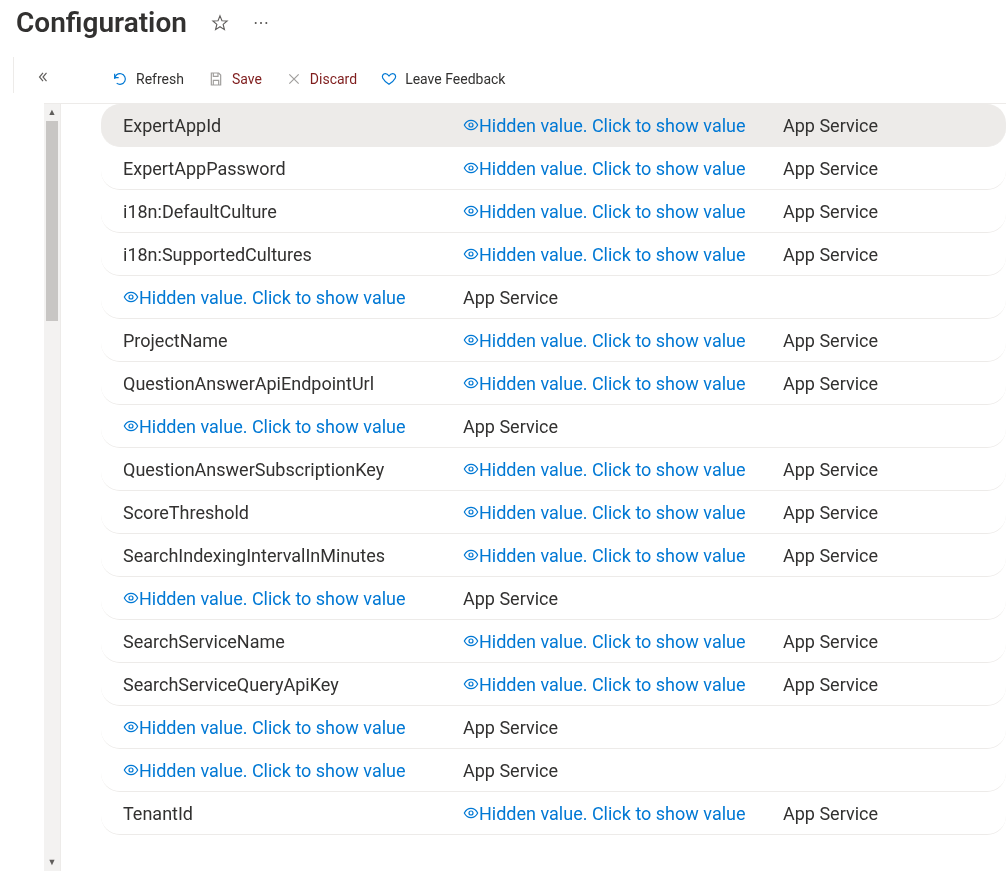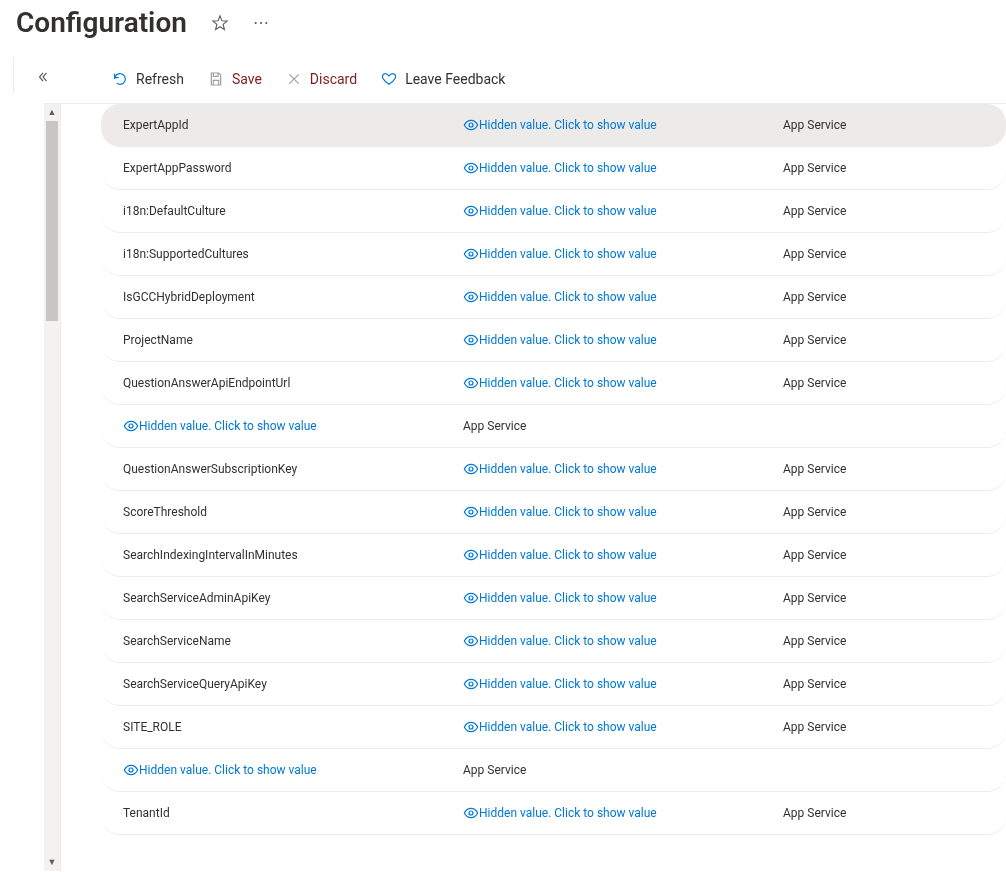--- a/index.html
+++ b/index.html
@@ -134,21 +134,21 @@
     overflow: hidden;
     padding-left: 40px;
   }
   .row {
     display: grid;
     grid-template-columns: 340px 320px 1fr;
     align-items: center;
     height: 43px;
     border-bottom: 1px solid #edebe9;
     padding-left: 22px;
-    font-size: 12px;
+    font-size: 18px;
     border-radius: 19px;
   }
   .row.selected {
     background: #edebe9;
   }
   .cell-name {
     color: #323130;
     white-space: nowrap;
     overflow: hidden;
     text-overflow: ellipsis;
@@ -281,21 +281,20 @@
                 <svg width="16" height="16" viewBox="0 0 24 24" fill="none" stroke="currentColor" stroke-width="1.8">
                   <path d="M2 12s3.5-7 10-7 10 7 10 7-3.5 7-10 7S2 12 2 12z"></path>
                   <circle cx="12" cy="12" r="3"></circle>
                 </svg>
               </span>
               <span>Hidden value. Click to show value</span>
             </div>
             <div class="cell-source">App Service</div>
           </div>
           <div class="row">
-            <div class="cell-name">IsGCCHybridDeployment</div>
             <div class="cell-value">
               <span class="eye">
                 <svg width="16" height="16" viewBox="0 0 24 24" fill="none" stroke="currentColor" stroke-width="1.8">
                   <path d="M2 12s3.5-7 10-7 10 7 10 7-3.5 7-10 7S2 12 2 12z"></path>
                   <circle cx="12" cy="12" r="3"></circle>
                 </svg>
               </span>
               <span>Hidden value. Click to show value</span>
             </div>
             <div class="cell-source">App Service</div>
@@ -371,21 +370,20 @@
                 <svg width="16" height="16" viewBox="0 0 24 24" fill="none" stroke="currentColor" stroke-width="1.8">
                   <path d="M2 12s3.5-7 10-7 10 7 10 7-3.5 7-10 7S2 12 2 12z"></path>
                   <circle cx="12" cy="12" r="3"></circle>
                 </svg>
               </span>
               <span>Hidden value. Click to show value</span>
             </div>
             <div class="cell-source">App Service</div>
           </div>
           <div class="row">
-            <div class="cell-name">SearchServiceAdminApiKey</div>
             <div class="cell-value">
               <span class="eye">
                 <svg width="16" height="16" viewBox="0 0 24 24" fill="none" stroke="currentColor" stroke-width="1.8">
                   <path d="M2 12s3.5-7 10-7 10 7 10 7-3.5 7-10 7S2 12 2 12z"></path>
                   <circle cx="12" cy="12" r="3"></circle>
                 </svg>
               </span>
               <span>Hidden value. Click to show value</span>
             </div>
             <div class="cell-source">App Service</div>
@@ -410,21 +408,20 @@
                 <svg width="16" height="16" viewBox="0 0 24 24" fill="none" stroke="currentColor" stroke-width="1.8">
                   <path d="M2 12s3.5-7 10-7 10 7 10 7-3.5 7-10 7S2 12 2 12z"></path>
                   <circle cx="12" cy="12" r="3"></circle>
                 </svg>
               </span>
               <span>Hidden value. Click to show value</span>
             </div>
             <div class="cell-source">App Service</div>
           </div>
           <div class="row">
-            <div class="cell-name">SITE_ROLE</div>
             <div class="cell-value">
               <span class="eye">
                 <svg width="16" height="16" viewBox="0 0 24 24" fill="none" stroke="currentColor" stroke-width="1.8">
                   <path d="M2 12s3.5-7 10-7 10 7 10 7-3.5 7-10 7S2 12 2 12z"></path>
                   <circle cx="12" cy="12" r="3"></circle>
                 </svg>
               </span>
               <span>Hidden value. Click to show value</span>
             </div>
             <div class="cell-source">App Service</div>

